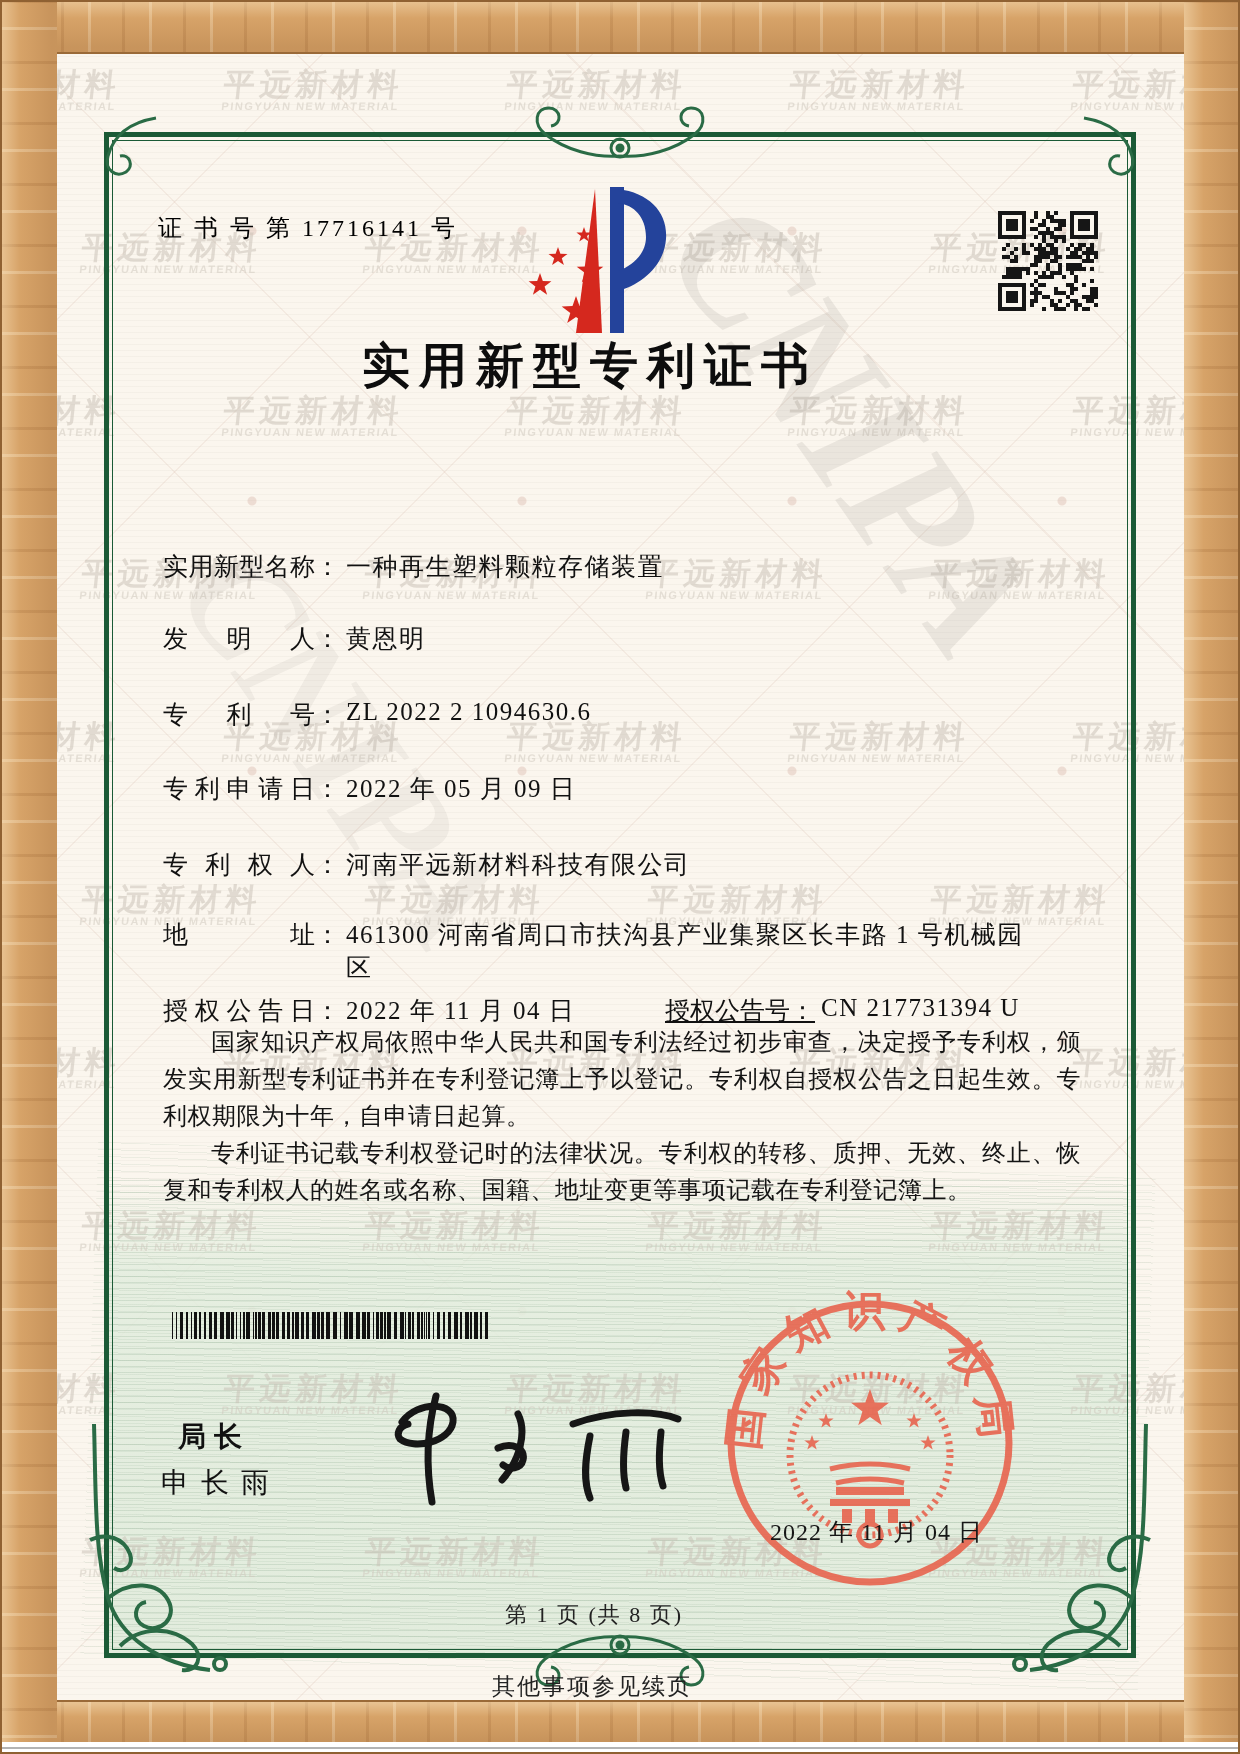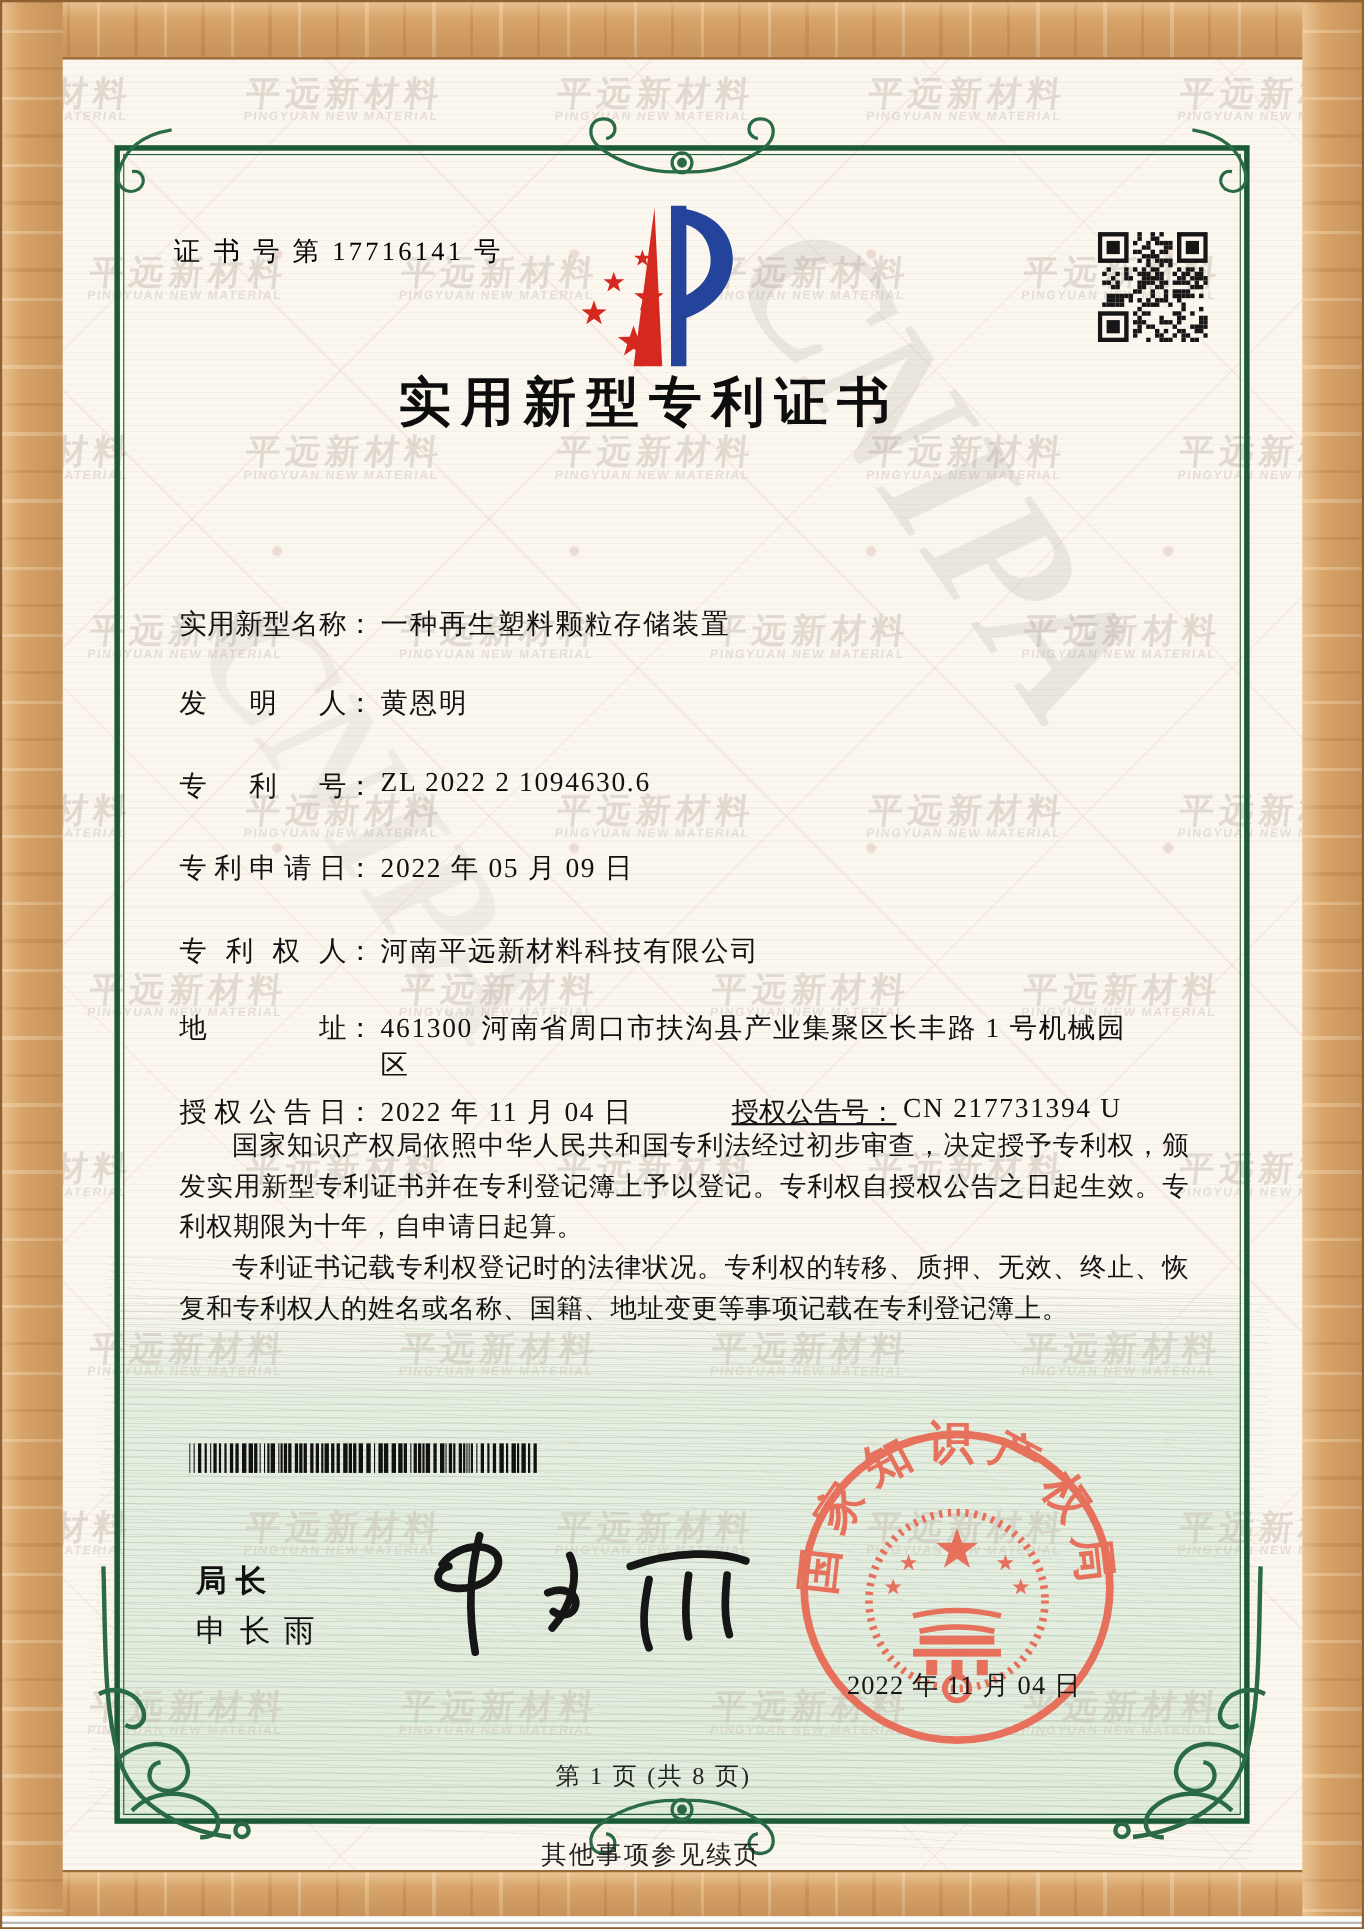--- a/index.html
+++ b/index.html
@@ -52,21 +52,21 @@
   .frow{left:163px;color:#111;font-size:25px;white-space:nowrap;margin-top:28px;}
   .flabel{display:inline-block;width:152px;text-align:justify;text-align-last:justify;vertical-align:top;}
   .fcolon{display:inline-block;vertical-align:top;}
   .fvalue{display:inline-block;margin-left:6px;letter-spacing:1.5px;vertical-align:top;}
   .fvalue .vline{display:block;}
   #grant-no-pair{position:absolute;left:502px;top:0;white-space:nowrap;text-decoration:underline;}
   #paras{left:163px;top:1024px;width:918px;font-size:24px;line-height:37px;color:#141414;
          text-align:justify;letter-spacing:.5px;}
   #paras p{margin:0;text-indent:2em;}
   #signer-title{left:178px;top:1418px;font-size:28px;letter-spacing:8px;color:#111;font-weight:bold;}
-  #signer-name{left:178px;top:1464px;font-size:28px;letter-spacing:12px;color:#111;}
+  #signer-name{left:161px;top:1464px;font-size:28px;letter-spacing:12px;color:#111;}
   #seal-date{left:770px;top:1516px;font-size:24px;letter-spacing:1px;color:#161616;z-index:6;}
   #page-info{left:0;width:1188px;top:1600px;text-align:center;font-size:22px;letter-spacing:2px;color:#222;}
   #footer-note{left:0;width:1184px;top:1671px;text-align:center;font-size:23px;letter-spacing:2px;color:#222;}
 
   
   .wood{position:absolute;z-index:10;background-color:#d7a368;}
   .wood.h{background-image:linear-gradient(180deg,rgba(255,236,200,.45),rgba(0,0,0,0) 35%,rgba(120,70,30,.16) 90%),
      repeating-linear-gradient(90deg,rgba(150,95,45,.20) 0 3px,transparent 3px 27px,rgba(255,241,214,.30) 27px 30px,transparent 30px 61px);}
   .wood.v{background-image:linear-gradient(90deg,rgba(255,236,200,.45),rgba(0,0,0,0) 35%,rgba(120,70,30,.16) 90%),
      repeating-linear-gradient(180deg,rgba(150,95,45,.20) 0 3px,transparent 3px 27px,rgba(255,241,214,.30) 27px 30px,transparent 30px 61px);}

